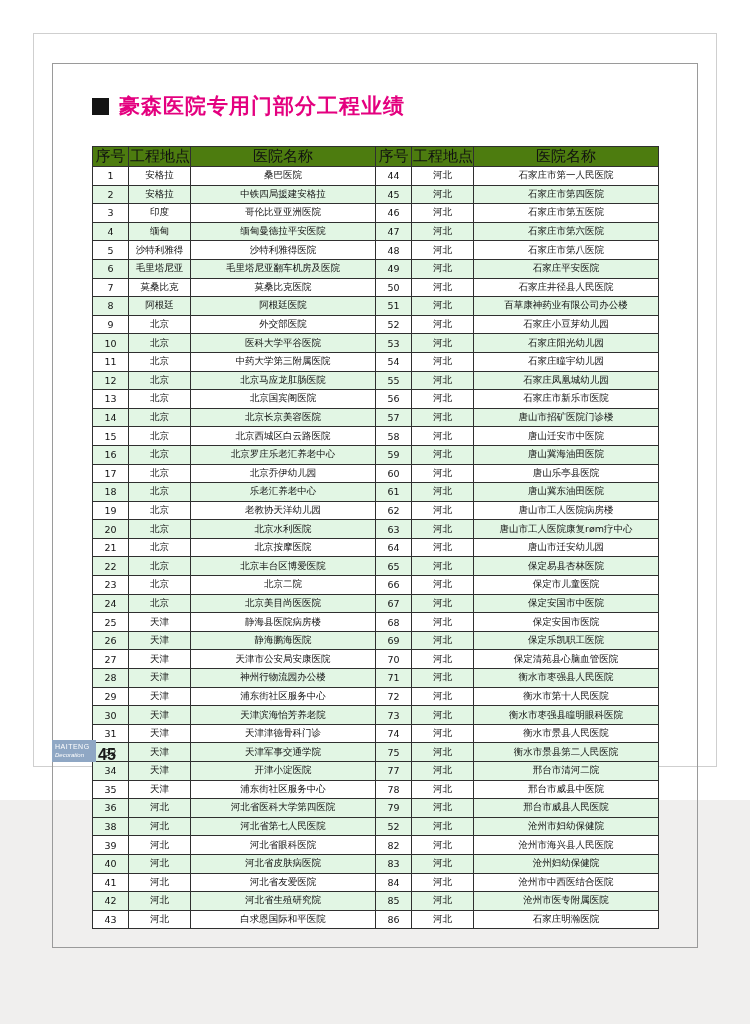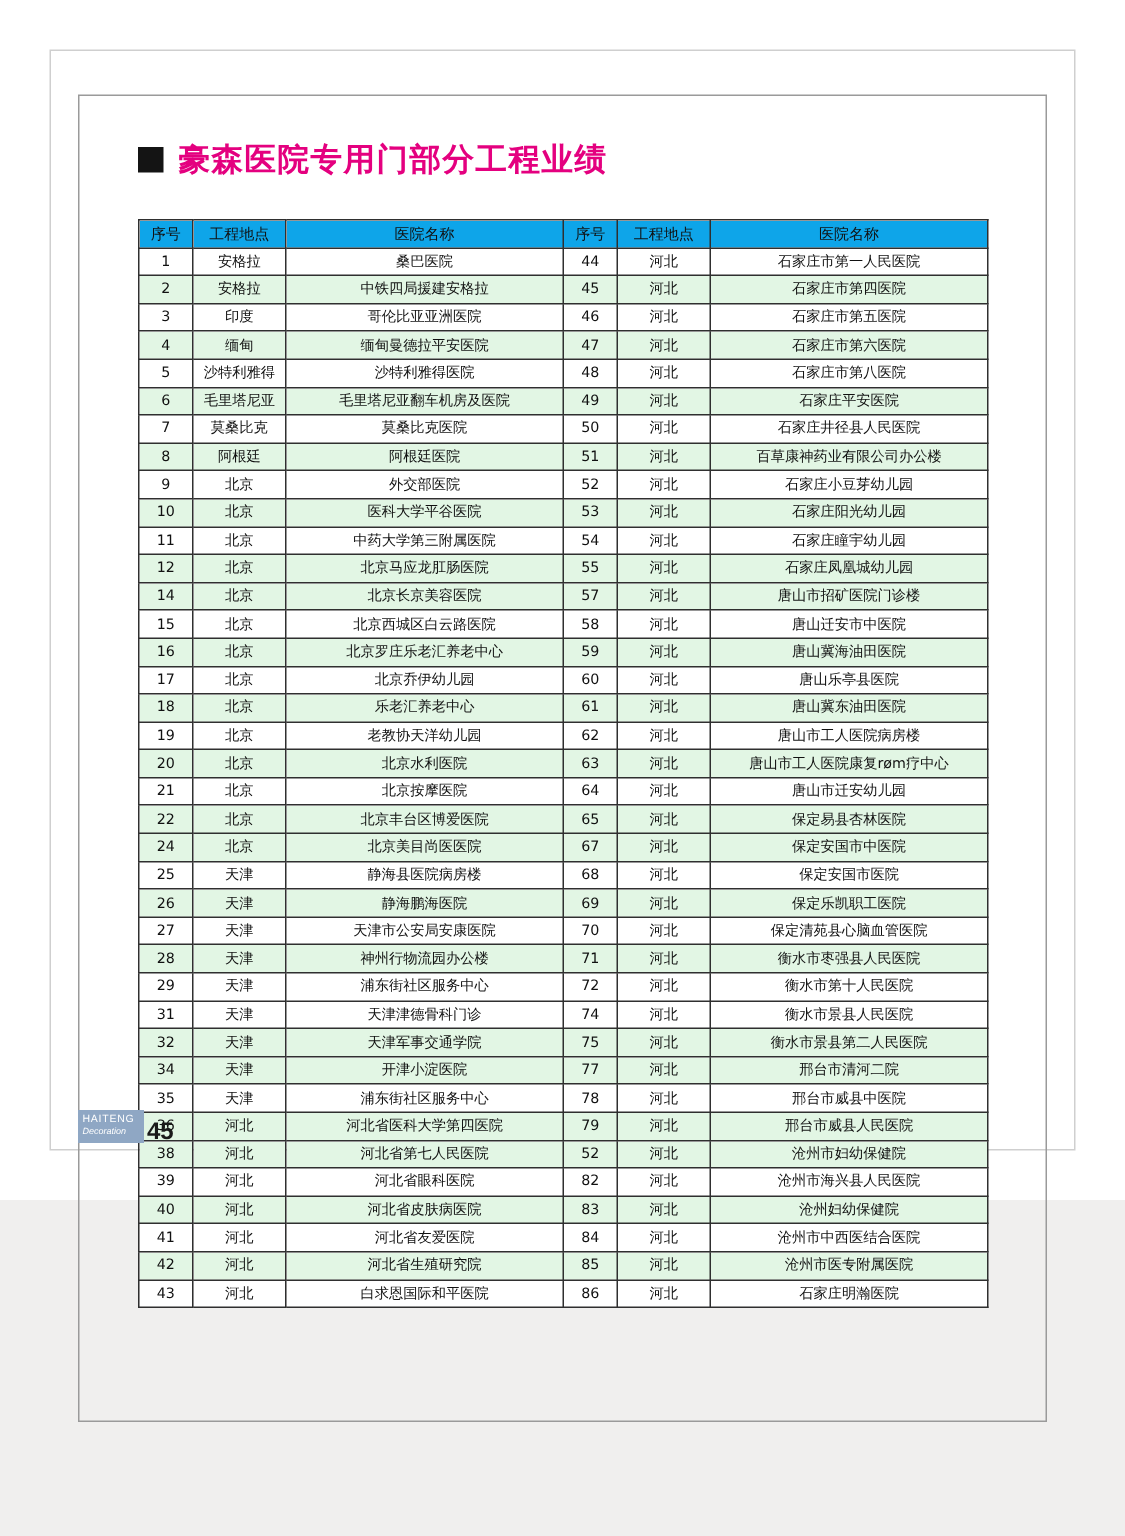--- a/index.html
+++ b/index.html
@@ -78,22 +78,22 @@
     color: #111;
     text-align: center;
     vertical-align: middle;
     height: 17.6px;
     padding: 0 1px;
     overflow: hidden;
     white-space: nowrap;
   }
   table.db th {
     font-weight: normal;
-    background: #0ea5e9;
-    font-size: 10px;
+    background: #4d7c0f;
+    font-size: 15px;
     margin-left: 20px;
   }
   tr.shade td {
     background: #e2f6e4;
   }
   tr.plain td {
     background: #ffffff;
   }
   col.c-no    { width: 36px; }
   col.c-loc   { width: 62px; }
@@ -258,20 +258,28 @@
             <td>石家庄瞳宇幼儿园</td>
           </tr>
           <tr class="shade">
             <td>12</td>
             <td>北京</td>
             <td>北京马应龙肛肠医院</td>
             <td>55</td>
             <td>河北</td>
             <td>石家庄凤凰城幼儿园</td>
           </tr>
+          <tr class="plain">
+            <td>13</td>
+            <td>北京</td>
+            <td>北京国宾阁医院</td>
+            <td>56</td>
+            <td>河北</td>
+            <td>石家庄市新乐市医院</td>
+          </tr>
           <tr class="shade">
             <td>14</td>
             <td>北京</td>
             <td>北京长京美容医院</td>
             <td>57</td>
             <td>河北</td>
             <td>唐山市招矿医院门诊楼</td>
           </tr>
           <tr class="plain">
             <td>15</td>
@@ -330,20 +338,28 @@
             <td>唐山市迁安幼儿园</td>
           </tr>
           <tr class="shade">
             <td>22</td>
             <td>北京</td>
             <td>北京丰台区博爱医院</td>
             <td>65</td>
             <td>河北</td>
             <td>保定易县杏林医院</td>
           </tr>
+          <tr class="plain">
+            <td>23</td>
+            <td>北京</td>
+            <td>北京二院</td>
+            <td>66</td>
+            <td>河北</td>
+            <td>保定市儿童医院</td>
+          </tr>
           <tr class="shade">
             <td>24</td>
             <td>北京</td>
             <td>北京美目尚医医院</td>
             <td>67</td>
             <td>河北</td>
             <td>保定安国市中医院</td>
           </tr>
           <tr class="plain">
             <td>25</td>
@@ -377,20 +393,28 @@
             <td>河北</td>
             <td>衡水市枣强县人民医院</td>
           </tr>
           <tr class="plain">
             <td>29</td>
             <td>天津</td>
             <td>浦东街社区服务中心</td>
             <td>72</td>
             <td>河北</td>
             <td>衡水市第十人民医院</td>
+          </tr>
+          <tr class="shade">
+            <td>30</td>
+            <td>天津</td>
+            <td>天津滨海怡芳养老院</td>
+            <td>73</td>
+            <td>河北</td>
+            <td>衡水市枣强县瞳明眼科医院</td>
           </tr>
           <tr class="plain">
             <td>31</td>
             <td>天津</td>
             <td>天津津德骨科门诊</td>
             <td>74</td>
             <td>河北</td>
             <td>衡水市景县人民医院</td>
           </tr>
           <tr class="shade">

